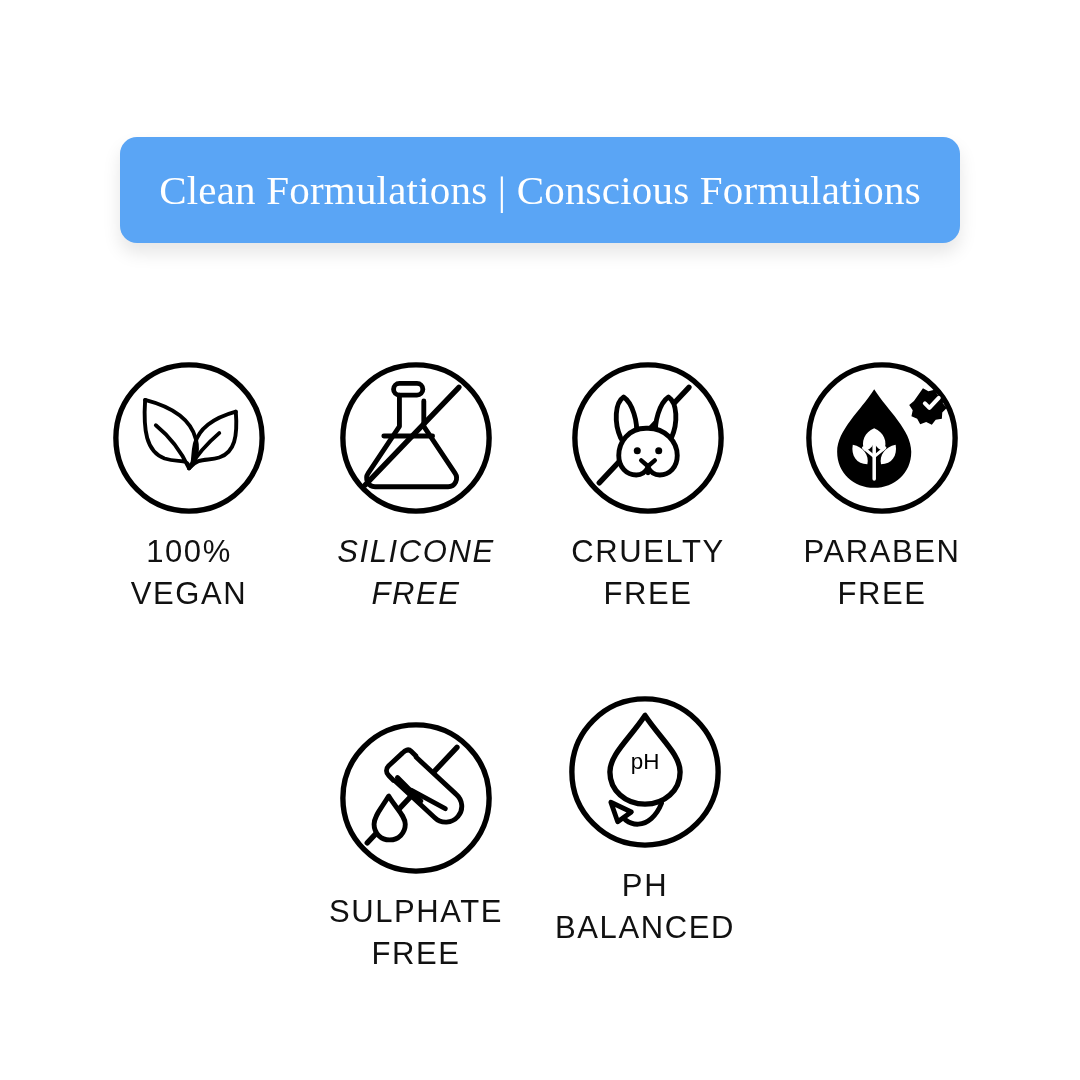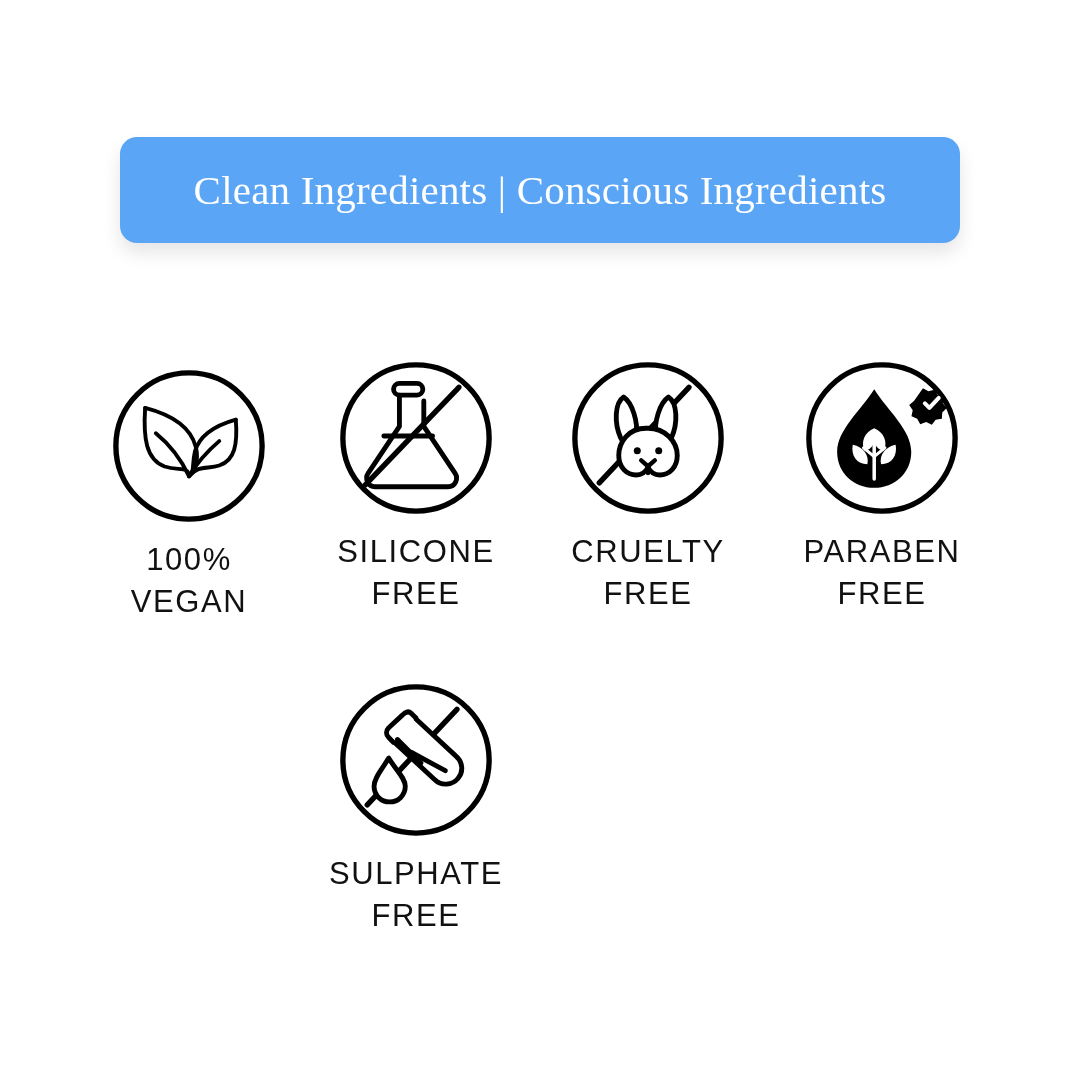--- a/index.html
+++ b/index.html
@@ -79,42 +79,42 @@
     font-size: 31px;
     font-weight: 500;
     letter-spacing: 1.6px;
     color: #111111;
     line-height: 1.36;
     text-transform: uppercase;
     white-space: pre-line;
   }
 
   
-  .badge.pos-0 { left:  73px; top: 367px; }
-  .badge.pos-1 { left: 300px; top: 359px; }
+  .badge.pos-0 { left:  73px; top: 359px; }
+  .badge.pos-1 { left: 300px; top: 359px; font-style: italic; }
   .badge.pos-2 { left: 532px; top: 359px; }
   .badge.pos-3 { left: 766px; top: 359px; }
   
-  .badge.pos-4 { left: 300px; top: 681px; }
+  .badge.pos-4 { left: 300px; top: 719px; }
   .badge.pos-5 { left: 529px; top: 693px; }
 
   .ph-text {
     font-family: "Liberation Sans", sans-serif;
     font-size: 23px;
     font-weight: 300;
     fill: #000;
   }
 </style>
 </head>
 <body>
 
 <div id="stage">
 
   <div class="banner">
-    <span class="banner-text">Clean Ingredients | Conscious Ingredients</span>
+    <span class="banner-text">Clean Formulations | Conscious Formulations</span>
   </div>
 
   <div class="grid">
 
     <div class="badge pos-0">
       <div class="circle-wrap">
         <svg class="icon-circle" viewBox="0 0 160 160">
           <circle cx="80" cy="80" r="75" fill="none" stroke="#000" stroke-width="5.5"></circle>
           <g fill="none" stroke="#000" stroke-width="4" stroke-linecap="round" stroke-linejoin="round">
             <path d="M35 41 C 33 72, 36 94, 55 101 C 70 106, 79 100, 80 111
@@ -217,15 +217,31 @@
             <path d="M75 72 L 110 91"></path>
           </g>
           <path d="M52 78 C 45 90, 37 98, 37 107 C 37 116, 44 123, 53 123
                    C 62 123, 69 116, 69 107 C 69 98, 59 90, 52 78 Z" fill="#fff" stroke="#000" stroke-width="5" stroke-linejoin="round"></path>
         </svg>
       </div>
       <div class="label">SULPHATE
 FREE</div>
     </div>
 
+    <div class="badge pos-5">
+      <div class="circle-wrap">
+        <svg class="icon-circle" viewBox="0 0 160 160">
+          <circle cx="80" cy="80" r="75" fill="none" stroke="#000" stroke-width="5.5"></circle>
+          <path d="M80 22 C 64 46, 44 62, 44 80 C 44 99, 60 113, 80 113
+                   C 100 113, 116 99, 116 80 C 116 62, 96 46, 80 22 Z" fill="none" stroke="#000" stroke-width="5.5" stroke-linejoin="round"></path>
+          <text class="ph-text" x="80" y="77" text-anchor="middle">pH</text>
+          <g fill="none" stroke="#000" stroke-width="5" stroke-linecap="round" stroke-linejoin="round">
+            <path d="M51 116 C 60 140, 86 140, 97 112"></path>
+            <path d="M45 111 L 52 131 L 66 121 Z" fill="#fff"></path>
+          </g>
+        </svg>
+      </div>
+      <div class="label">PH
+BALANCED</div>
+    </div>
 
   </div>
 </div>
 
 </body></html>

